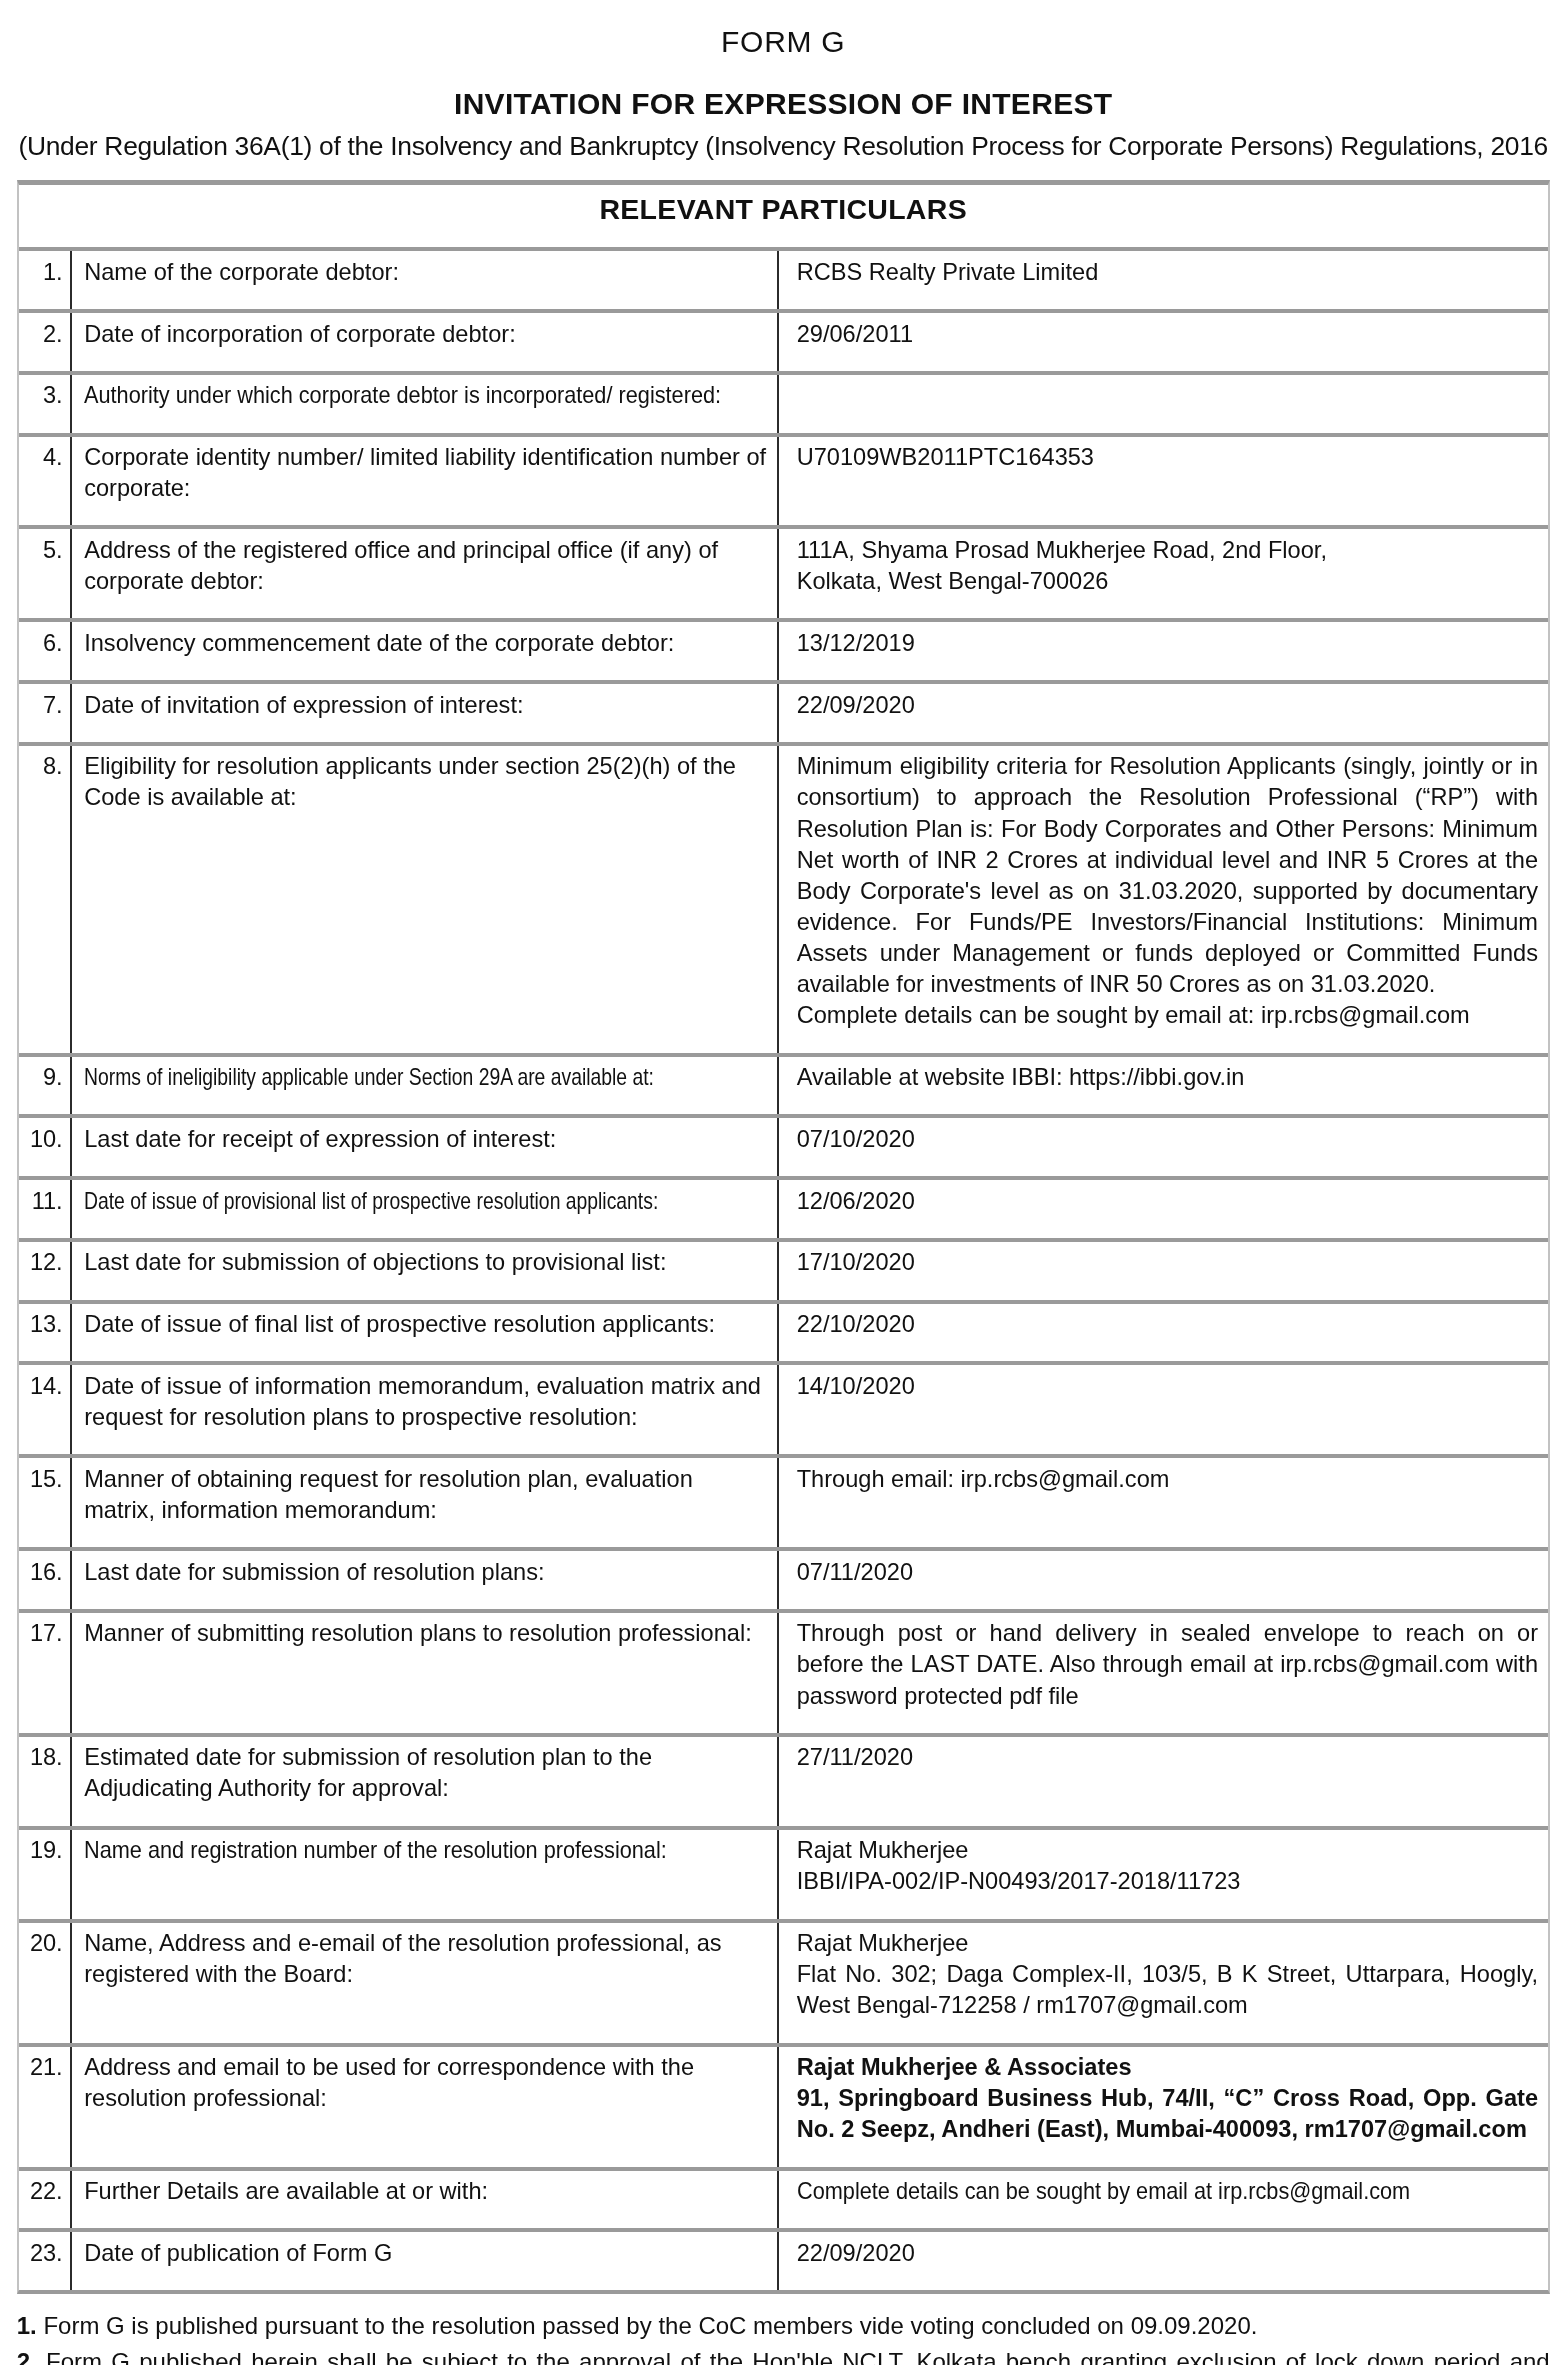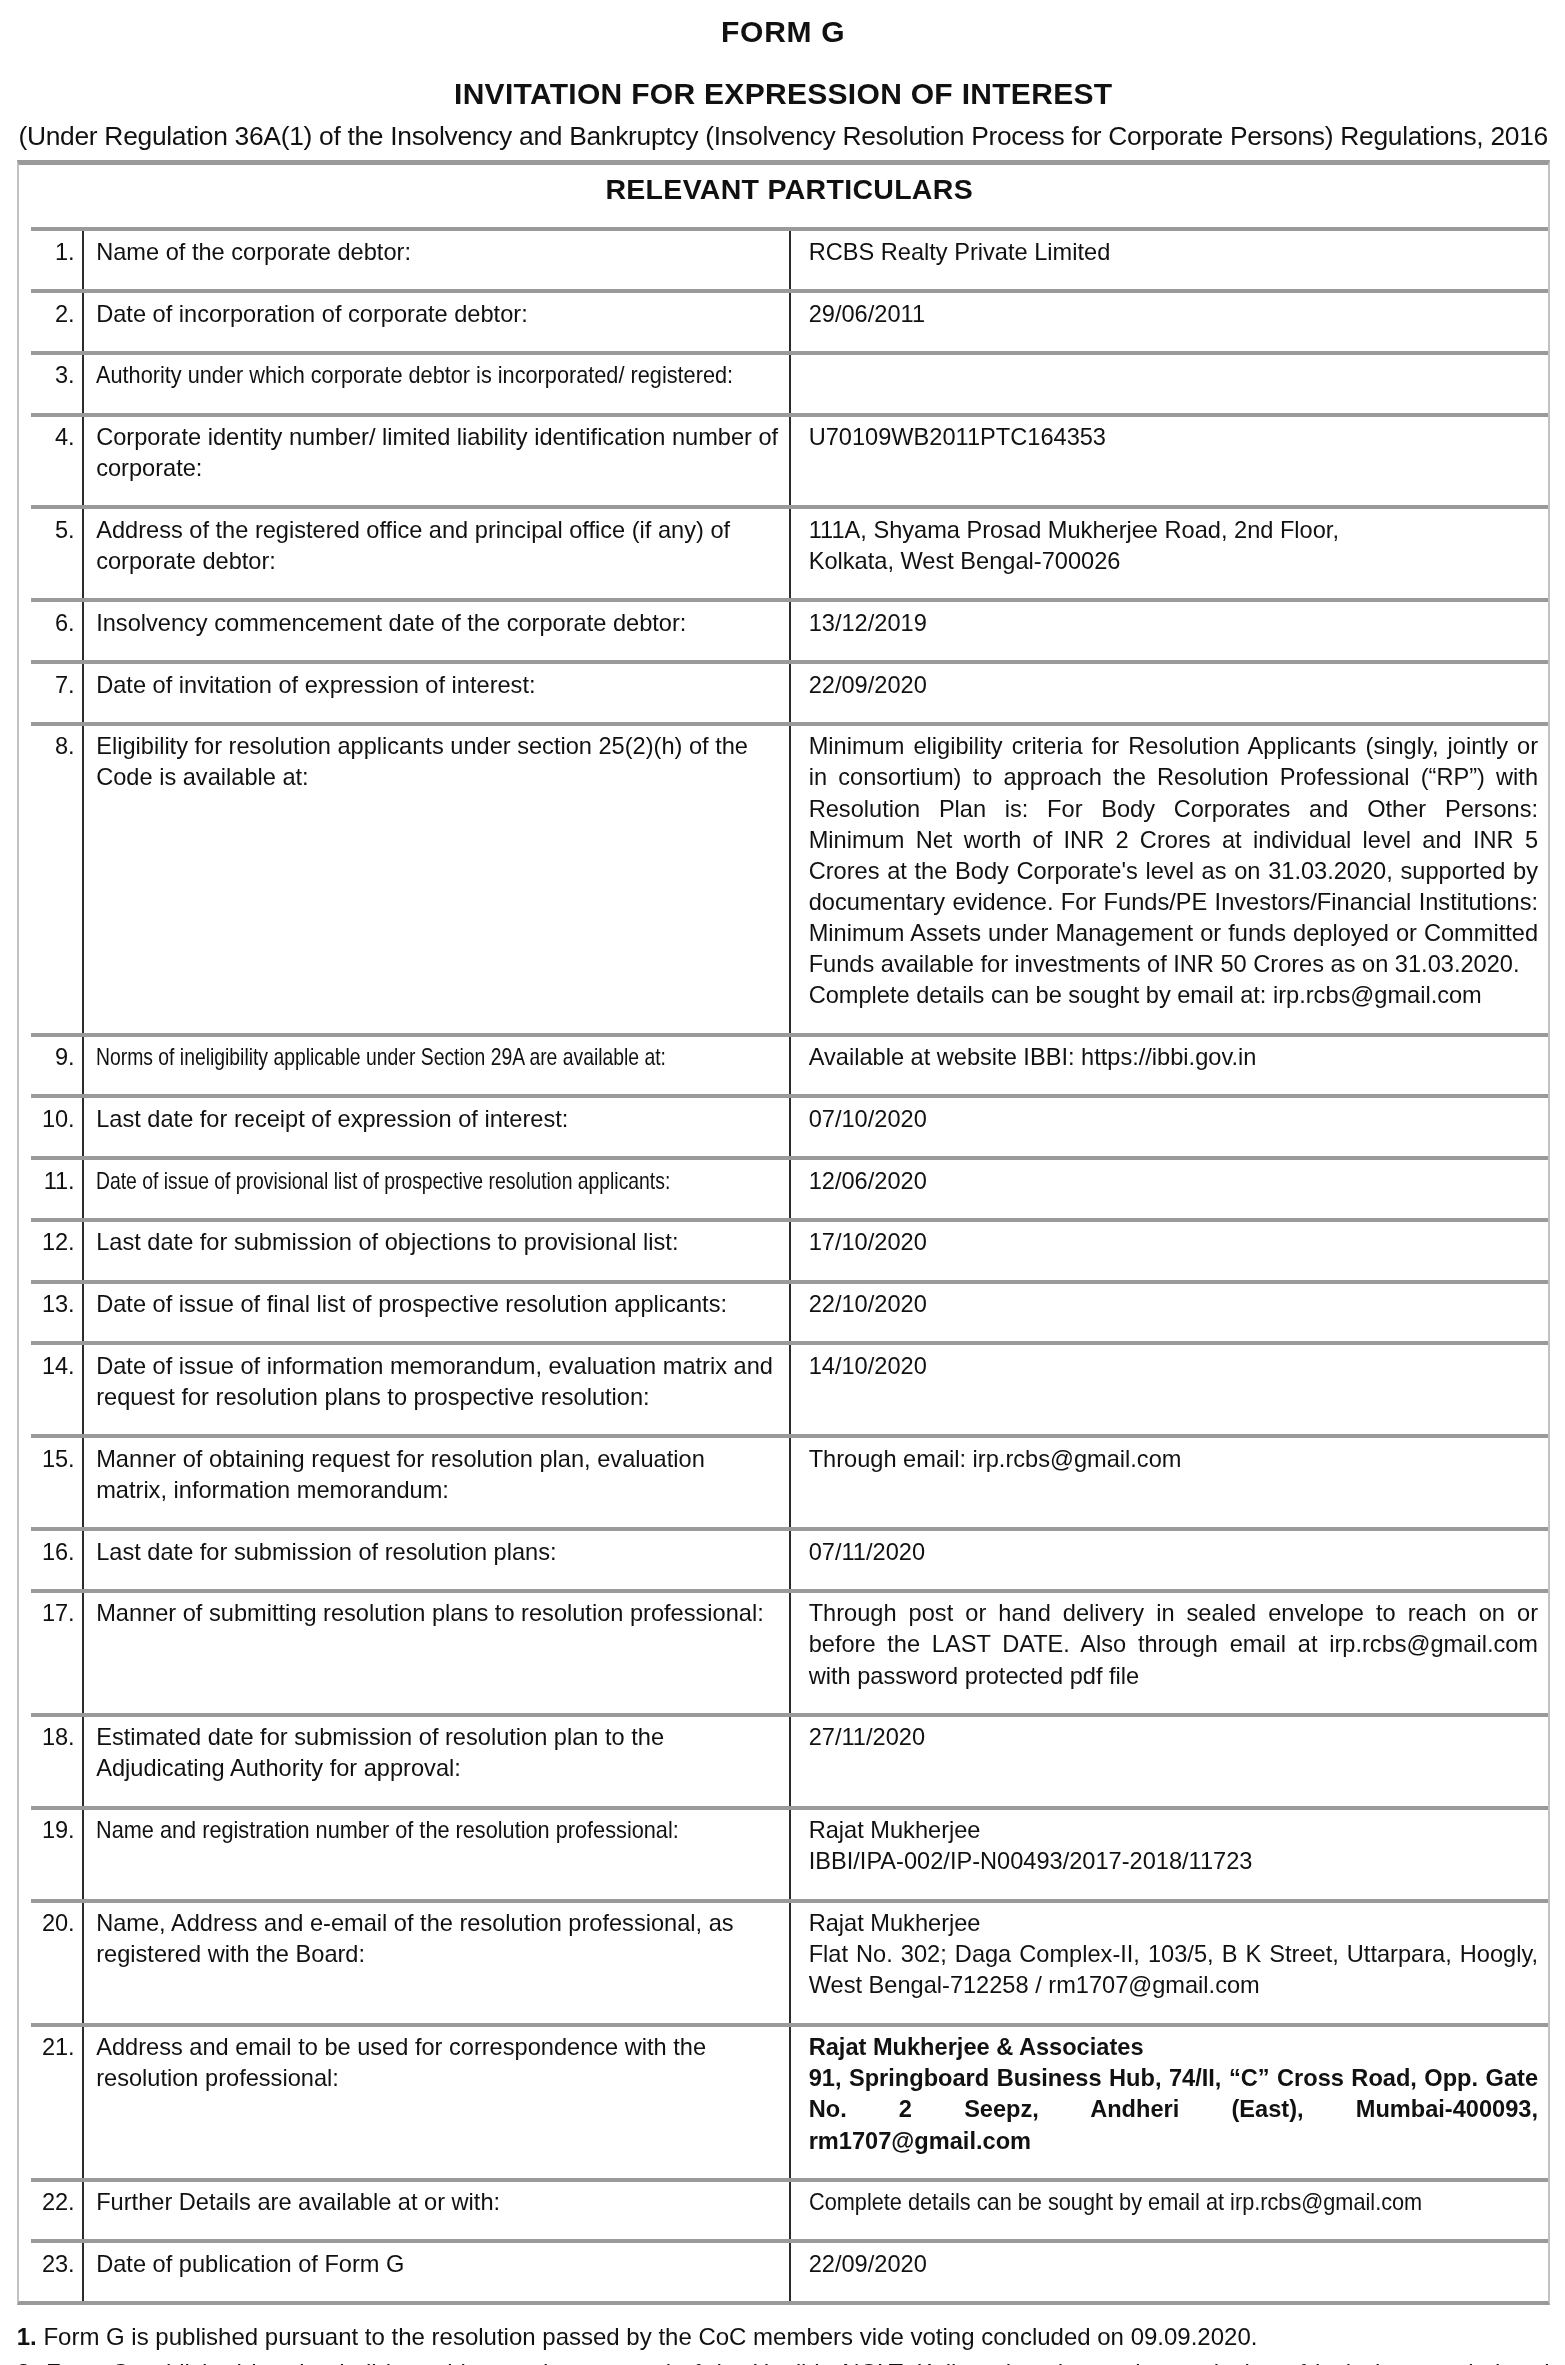--- a/index.html
+++ b/index.html
@@ -11,38 +11,37 @@
     color: #111;
     overflow-x: hidden;
     padding: 14px 15.3px 0 16.7px;
   }
   .bold { font-weight: bold; }
   .justify { text-align: justify; }
 
   
   .doc-header { text-align: center; }
   .form-title {
-    font-size: 30px; font-weight: bold; letter-spacing: 0.7px; margin-top: 1px;
+    font-size: 30px; font-weight: normal; letter-spacing: 0.7px; margin-top: 11px;
   }
   .form-subtitle {
     font-size: 30px; font-weight: bold; letter-spacing: 0.3px; margin-top: 28px;
   }
   .regulation-line {
     font-size: 26.4px; font-weight: 400; margin-top: 10px;
     white-space: nowrap; text-align: center; letter-spacing: -0.3px;
   }
 
   
   .particulars-table {
-    margin-top: 8px;
+    margin-top: 18px;
     border-left: 2.1px solid #c2c2c2;
     border-right: 2.1px solid #c2c2c2;
     border-top: 5.6px solid #9a9a9a;
     border-bottom: 4.2px solid #9a9a9a;
-    padding-left: 12px;
   }
   .t-header {
     text-align: center;
     font-size: 28.5px;
     font-weight: bold;
     padding: 8.3px 0 21px 0;
     border-bottom: 4.2px solid #9a9a9a;
     letter-spacing: 0.3px;
   }
   .t-row { display: flex; border-bottom: 4.2px solid #9a9a9a; }

